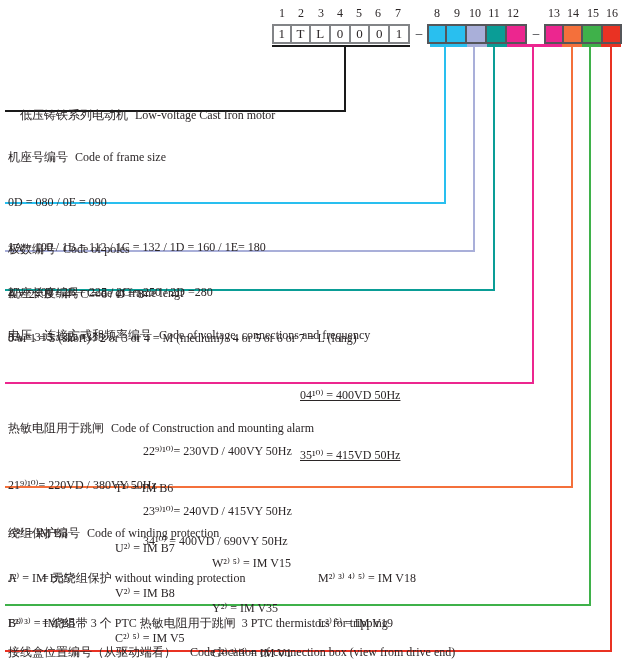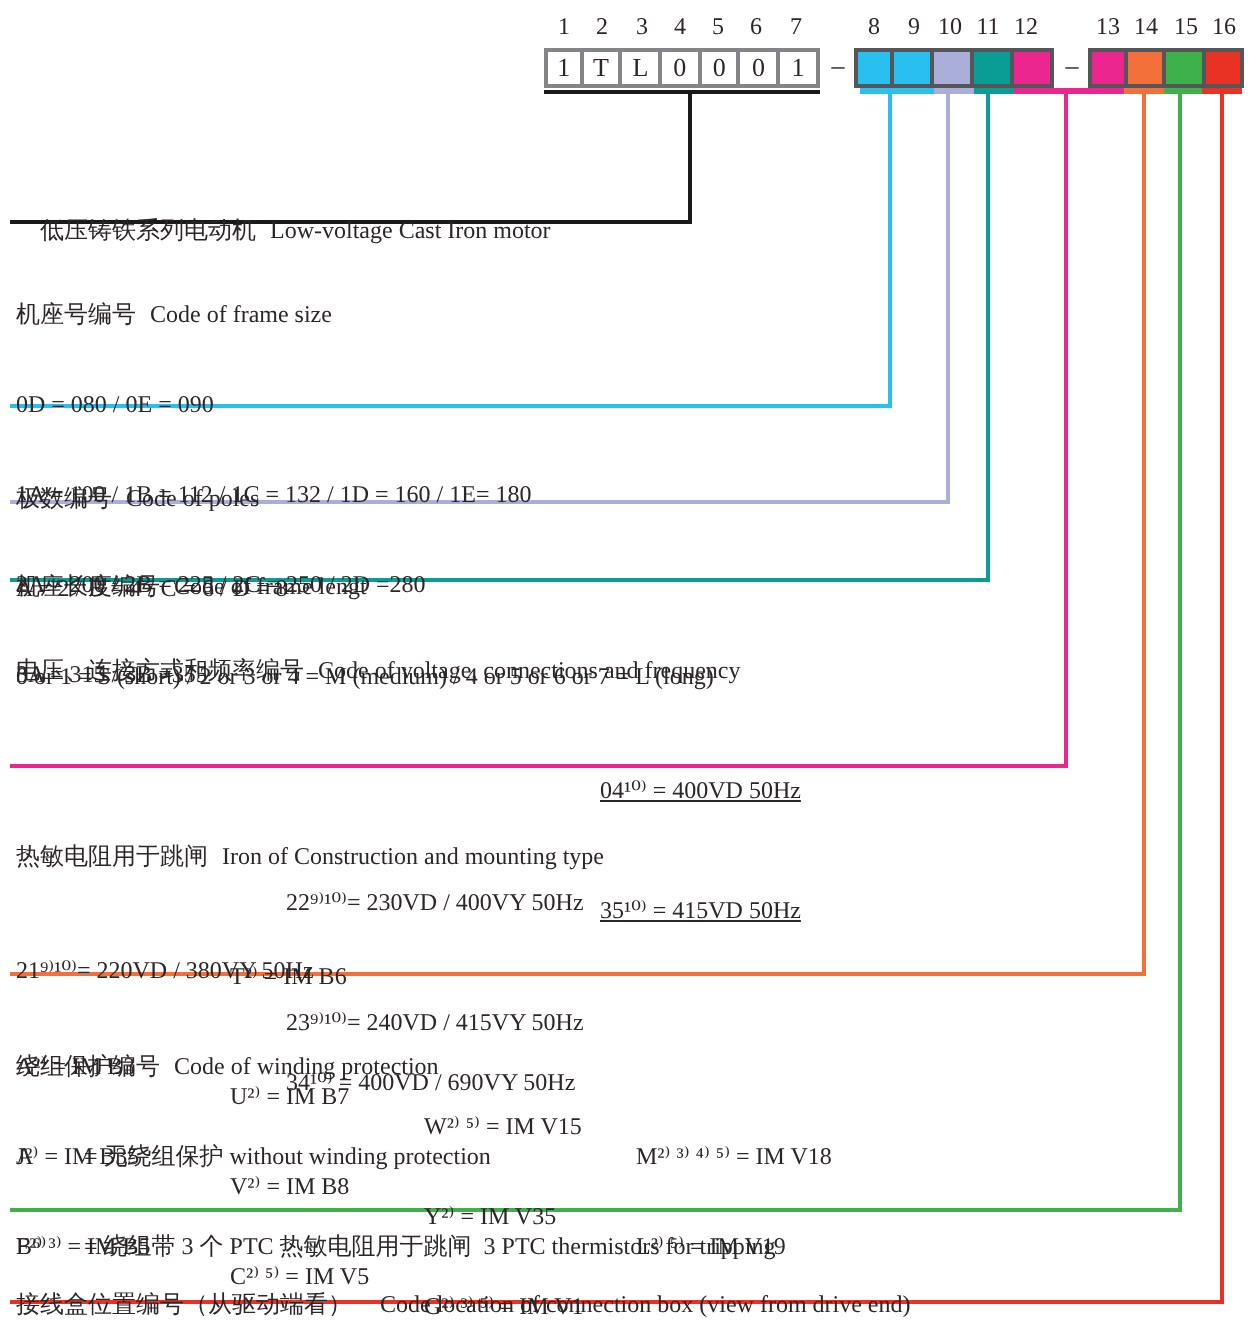--- a/index.html
+++ b/index.html
@@ -146,21 +146,21 @@
     <div class="row">
       <span class="vc1">21⁹⁾¹⁰⁾= 220VD / 380VY 50Hz</span>
       <span class="vc2">23⁹⁾¹⁰⁾= 240VD / 415VY 50Hz</span>
     </div>
     <div class="row">
       <span class="vc2">34¹⁰⁾ = 400VD / 690VY 50Hz</span>
     </div>
   </div>
 
   <div class="sec" style="top:391px;width:616px">
-    <div><span>热敏电阻用于跳闸</span><span class="en">Iron of Construction and mounting type</span></div>
+    <div><span>热敏电阻用于跳闸</span><span class="en">Code of Construction and mounting alarm</span></div>
     <div class="row">
       <span class="mc2">T²⁾ = IM B6</span>
     </div>
     <div class="row">
       <span class="mc1">A²⁾ = IM B3</span>
       <span class="mc2">U²⁾ = IM B7</span>
       <span class="mc3">W²⁾ ⁵⁾ = IM V15</span>
       <span class="mc4">M²⁾ ³⁾ ⁴⁾ ⁵⁾ = IM V18</span>
     </div>
     <div class="row">

